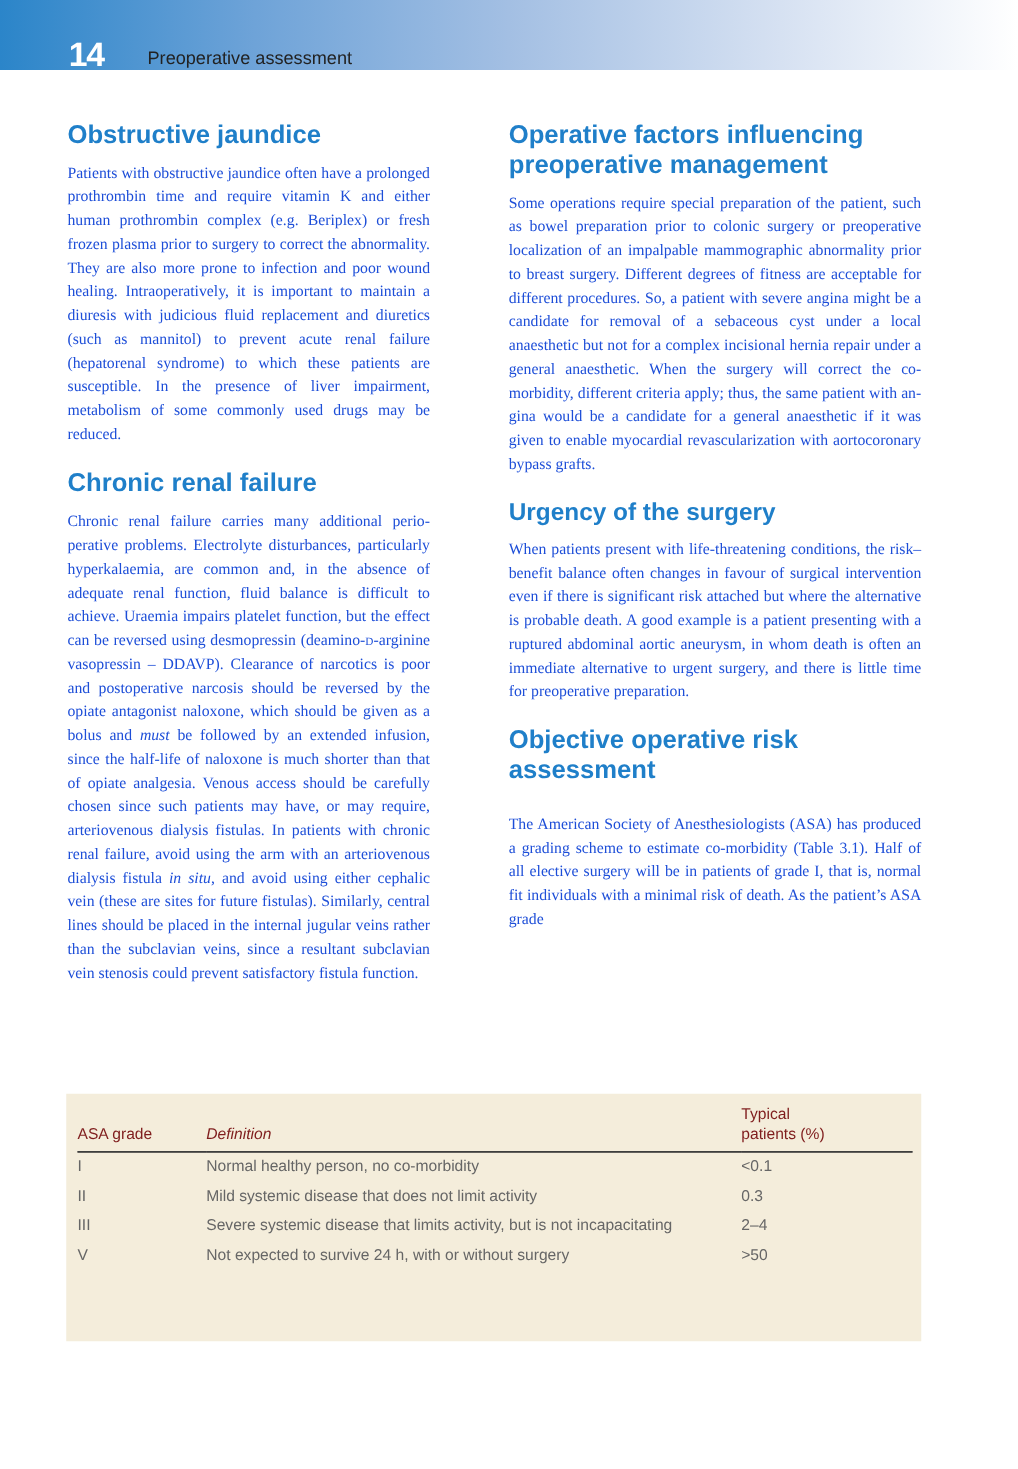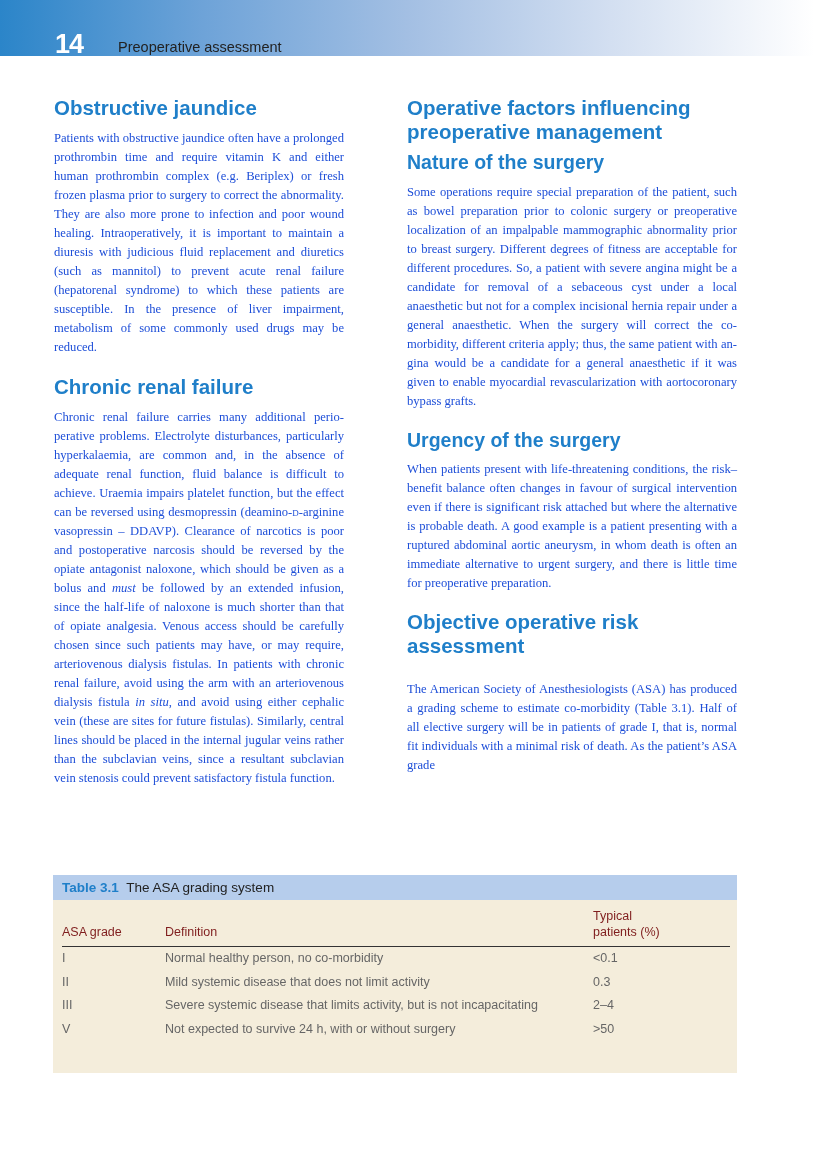--- a/index.html
+++ b/index.html
@@ -47,55 +47,50 @@
   table {
     border-collapse: collapse; margin-left: 9px; width: 668px;
     font-family: "Liberation Sans", sans-serif; font-size: 12.5px;
   }
   th {
     text-align: left; font-weight: normal; color: #7f1d1d; vertical-align: bottom;
     padding: 8px 0 6px 0; border-bottom: 1.5px solid #333; line-height: 16px;
   }
   td { color: #666; padding: 0; height: 23.5px; line-height: 23.5px; }
   .c1 { width: 103px; margin-left: 36px; }
-  .c2 { width: 428px; }
+  .c2 { width: 428px; font-style: italic; }
 </style>
 </head>
 <body>
 
 <div class="header">
   <div class="page-num">14</div>
   <div class="running-head">Preoperative assessment</div>
 </div>
 
 <div class="col col-left">
   <h2>Obstructive jaundice</h2>
   <p style="margin-top:9px">Patients with obstructive jaundice often have a pro­longed prothrombin time and require vitamin K and either human prothrombin complex (e.g. Beriplex) or fresh frozen plasma prior to surgery to correct the ab­normality. They are also more prone to infection and poor wound healing. Intraoperatively, it is important to maintain a diuresis with judicious fluid replace­ment and diuretics (such as mannitol) to prevent acute renal failure (hepatorenal syndrome) to which these patients are susceptible. In the presence of liver impairment, metabolism of some commonly used drugs may be reduced.</p>
 
   <h2 style="margin-top:18px">Chronic renal failure</h2>
   <p style="margin-top:9px"><span>Chronic renal failure carries many additional perio­perative problems. Electrolyte disturbances, par­ticularly hyperkalaemia, are common and, in the absence of adequate renal function, fluid balance is difficult to achieve. Uraemia impairs platelet func­tion, but the effect can be reversed using desmo­pressin (deamino-</span><span class="sc">d</span><span>-arginine vasopressin – DDAVP). Clearance of narcotics is poor and postoperative narcosis should be reversed by the opiate antagonist naloxone, which should be given as a bolus and </span><em>must</em><span> be followed by an extended infusion, since the half-life of naloxone is much shorter than that of opiate analgesia. Venous access should be carefully chosen since such patients may have, or may require, arte­riovenous dialysis fistulas. In patients with chronic renal failure, avoid using the arm with an arterio­venous dialysis fistula </span><em>in situ</em><span>, and avoid using either cephalic vein (these are sites for future fistulas). Sim­ilarly, central lines should be placed in the internal jugular veins rather than the subclavian veins, since a resultant subclavian vein stenosis could prevent sat­isfactory fistula function.</span></p>
 </div>
 
 <div class="col col-right">
   <h2>Operative factors influencing preoperative management</h2>
-  <h3 style="margin-top:6px">Nature of the surgery</h3>
   <p style="margin-top:9px">Some operations require special preparation of the patient, such as bowel preparation prior to colonic surgery or preoperative localization of an impalpable mammographic abnormality prior to breast surgery. Different degrees of fitness are acceptable for dif­ferent procedures. So, a patient with severe angina might be a candidate for removal of a sebaceous cyst under a local anaesthetic but not for a complex in­cisional hernia repair under a general anaesthetic. When the surgery will correct the co-morbidity, dif­ferent criteria apply; thus, the same patient with an­gina would be a candidate for a general anaesthetic if it was given to enable myocardial revascularization with aortocoronary bypass grafts.</p>
 
   <h3 style="margin-top:17px">Urgency of the surgery</h3>
   <p style="margin-top:8px">When patients present with life-threatening condi­tions, the risk–benefit balance often changes in favour of surgical intervention even if there is significant risk attached but where the alternative is probable death. A good example is a patient presenting with a rup­tured abdominal aortic aneurysm, in whom death is often an immediate alternative to urgent surgery, and there is little time for preoperative preparation.</p>
 
   <h2 style="margin-top:17px">Objective operative risk assessment</h2>
   <p style="margin-top:22px">The American Society of Anesthesiologists (ASA) has produced a grading scheme to estimate co-morbidity (Table 3.1). Half of all elective surgery will be in pa­tients of grade I, that is, normal fit individuals with a minimal risk of death. As the patient’s ASA grade</p>
 </div>
 
 <div class="table-wrap">
-  <div class="table-caption">
-    <span class="label">Table 3.1</span>
-    <span>The ASA grading system</span>
-  </div>
   <table>
     <thead>
       <tr>
         <th class="c1">ASA grade</th>
         <th class="c2">Definition</th>
         <th><span>Typical</span><br><span>patients (%)</span></th>
       </tr>
     </thead>
     <tbody>
       <tr>

